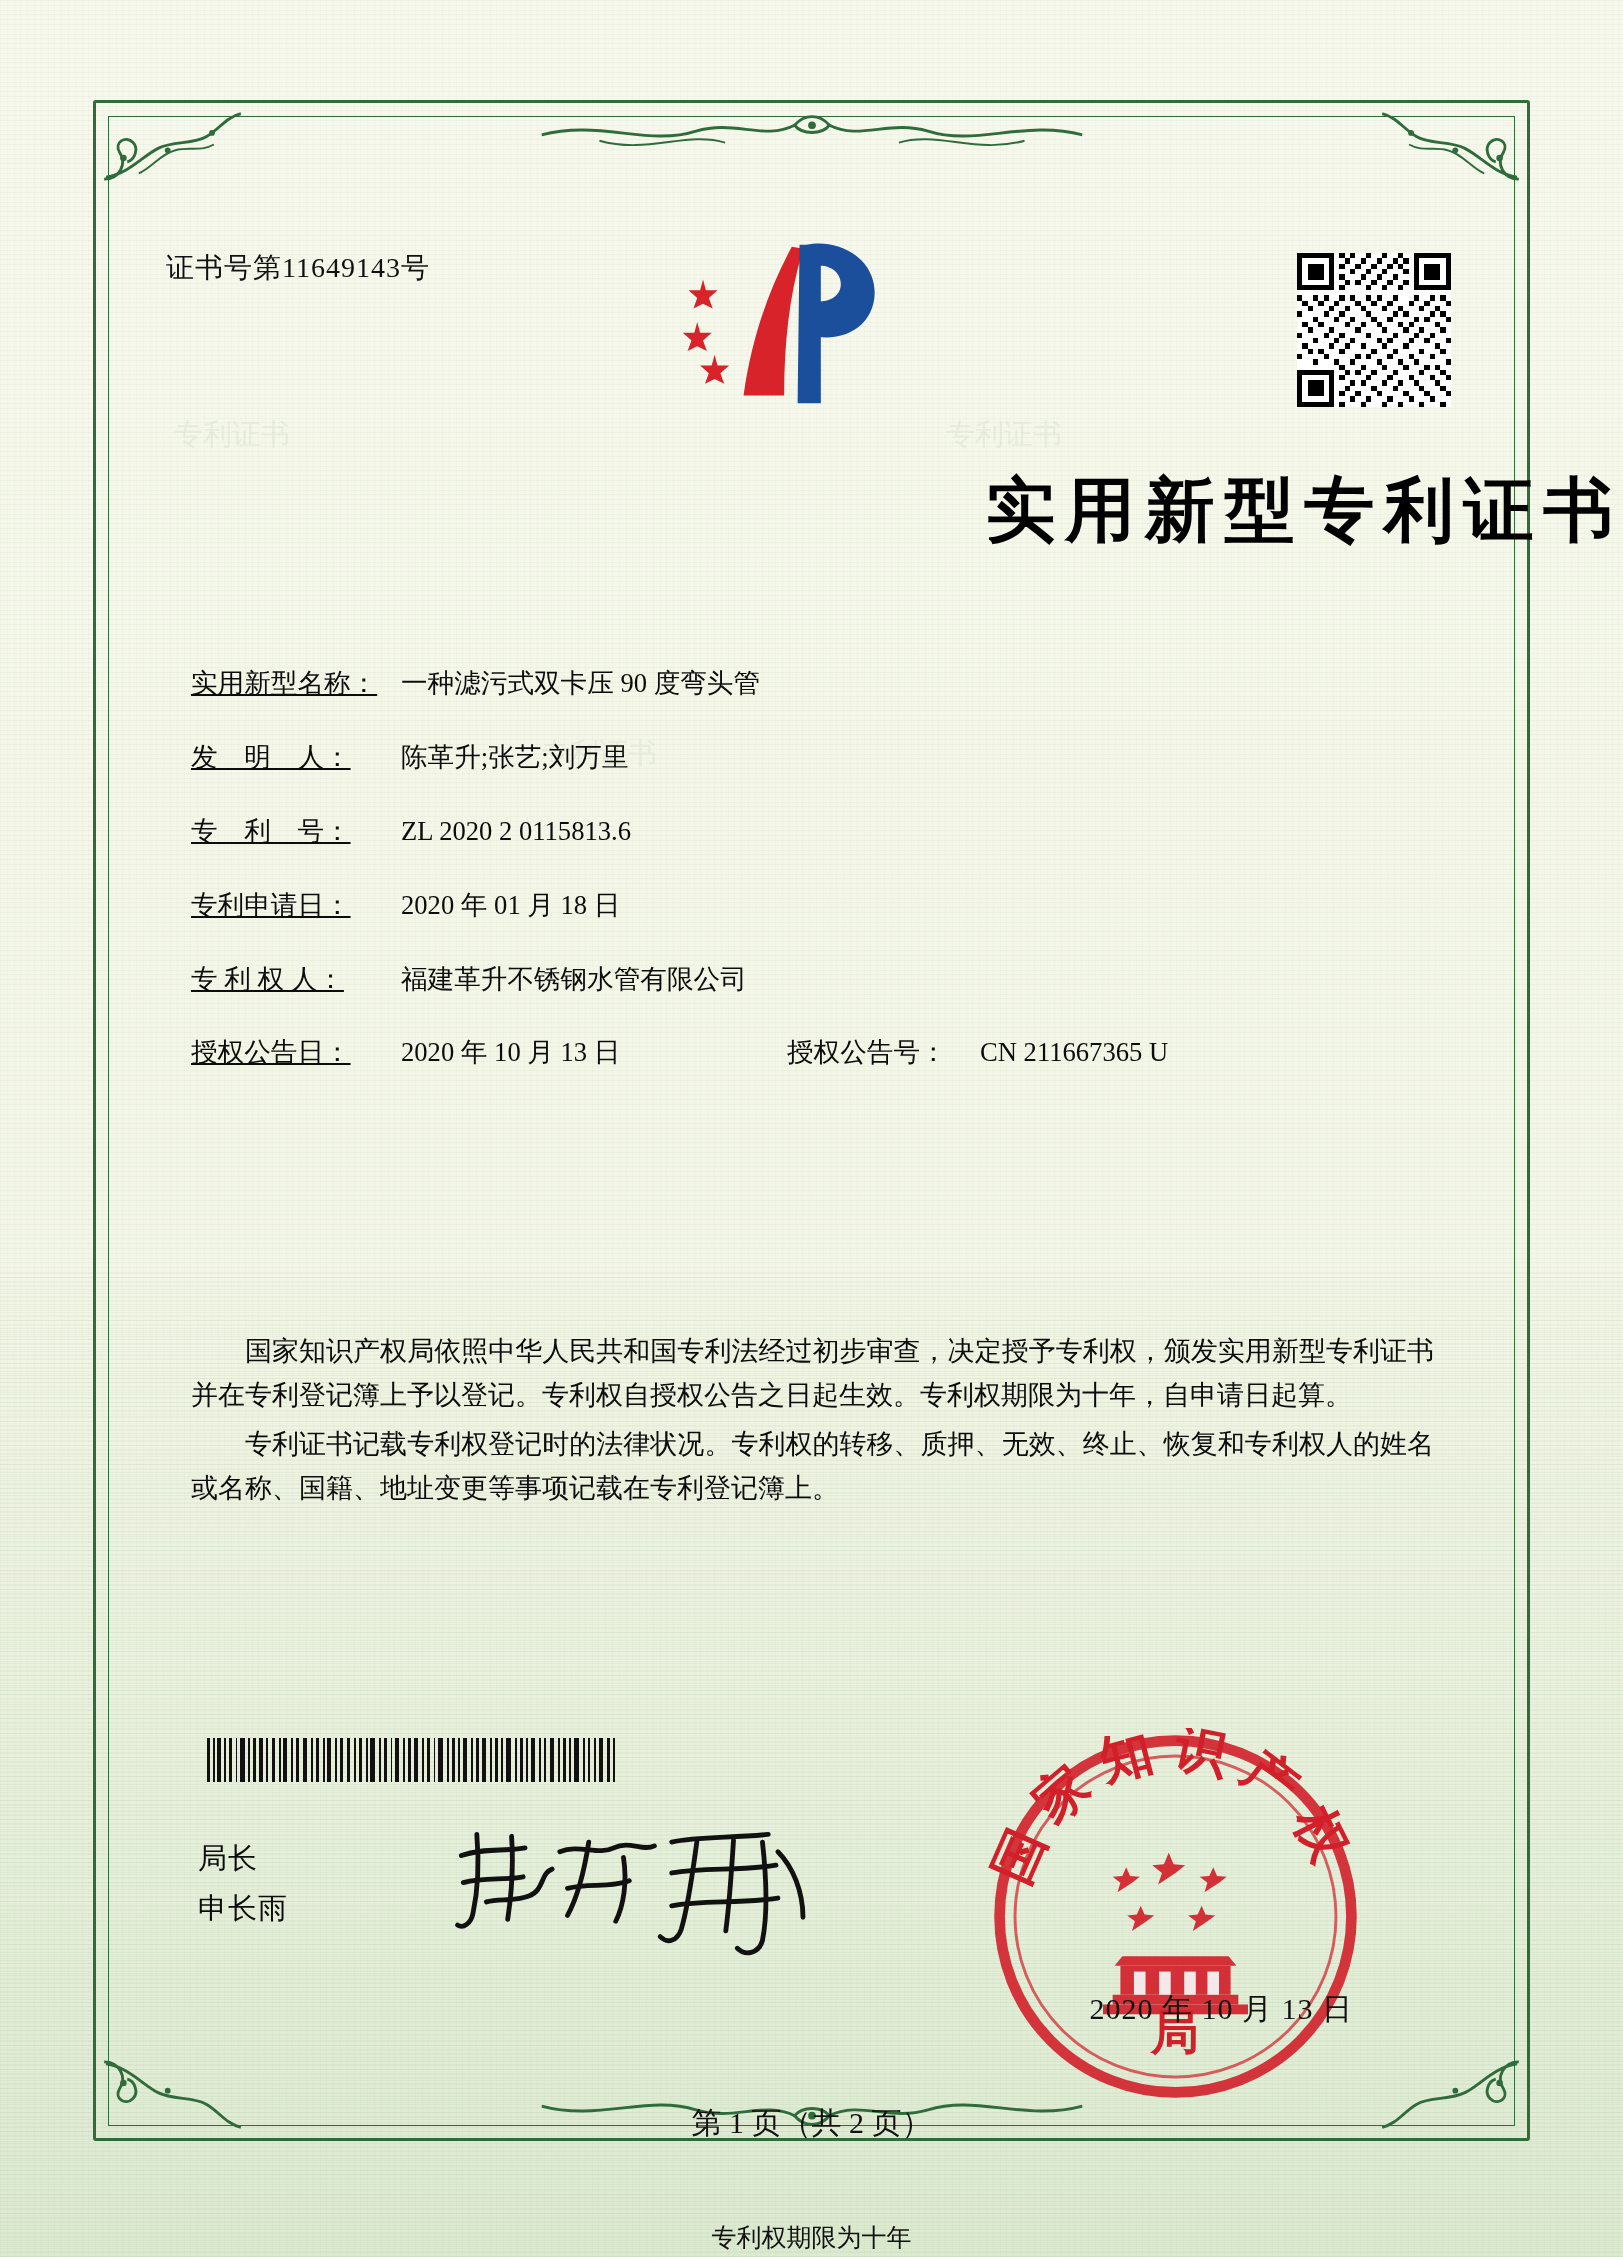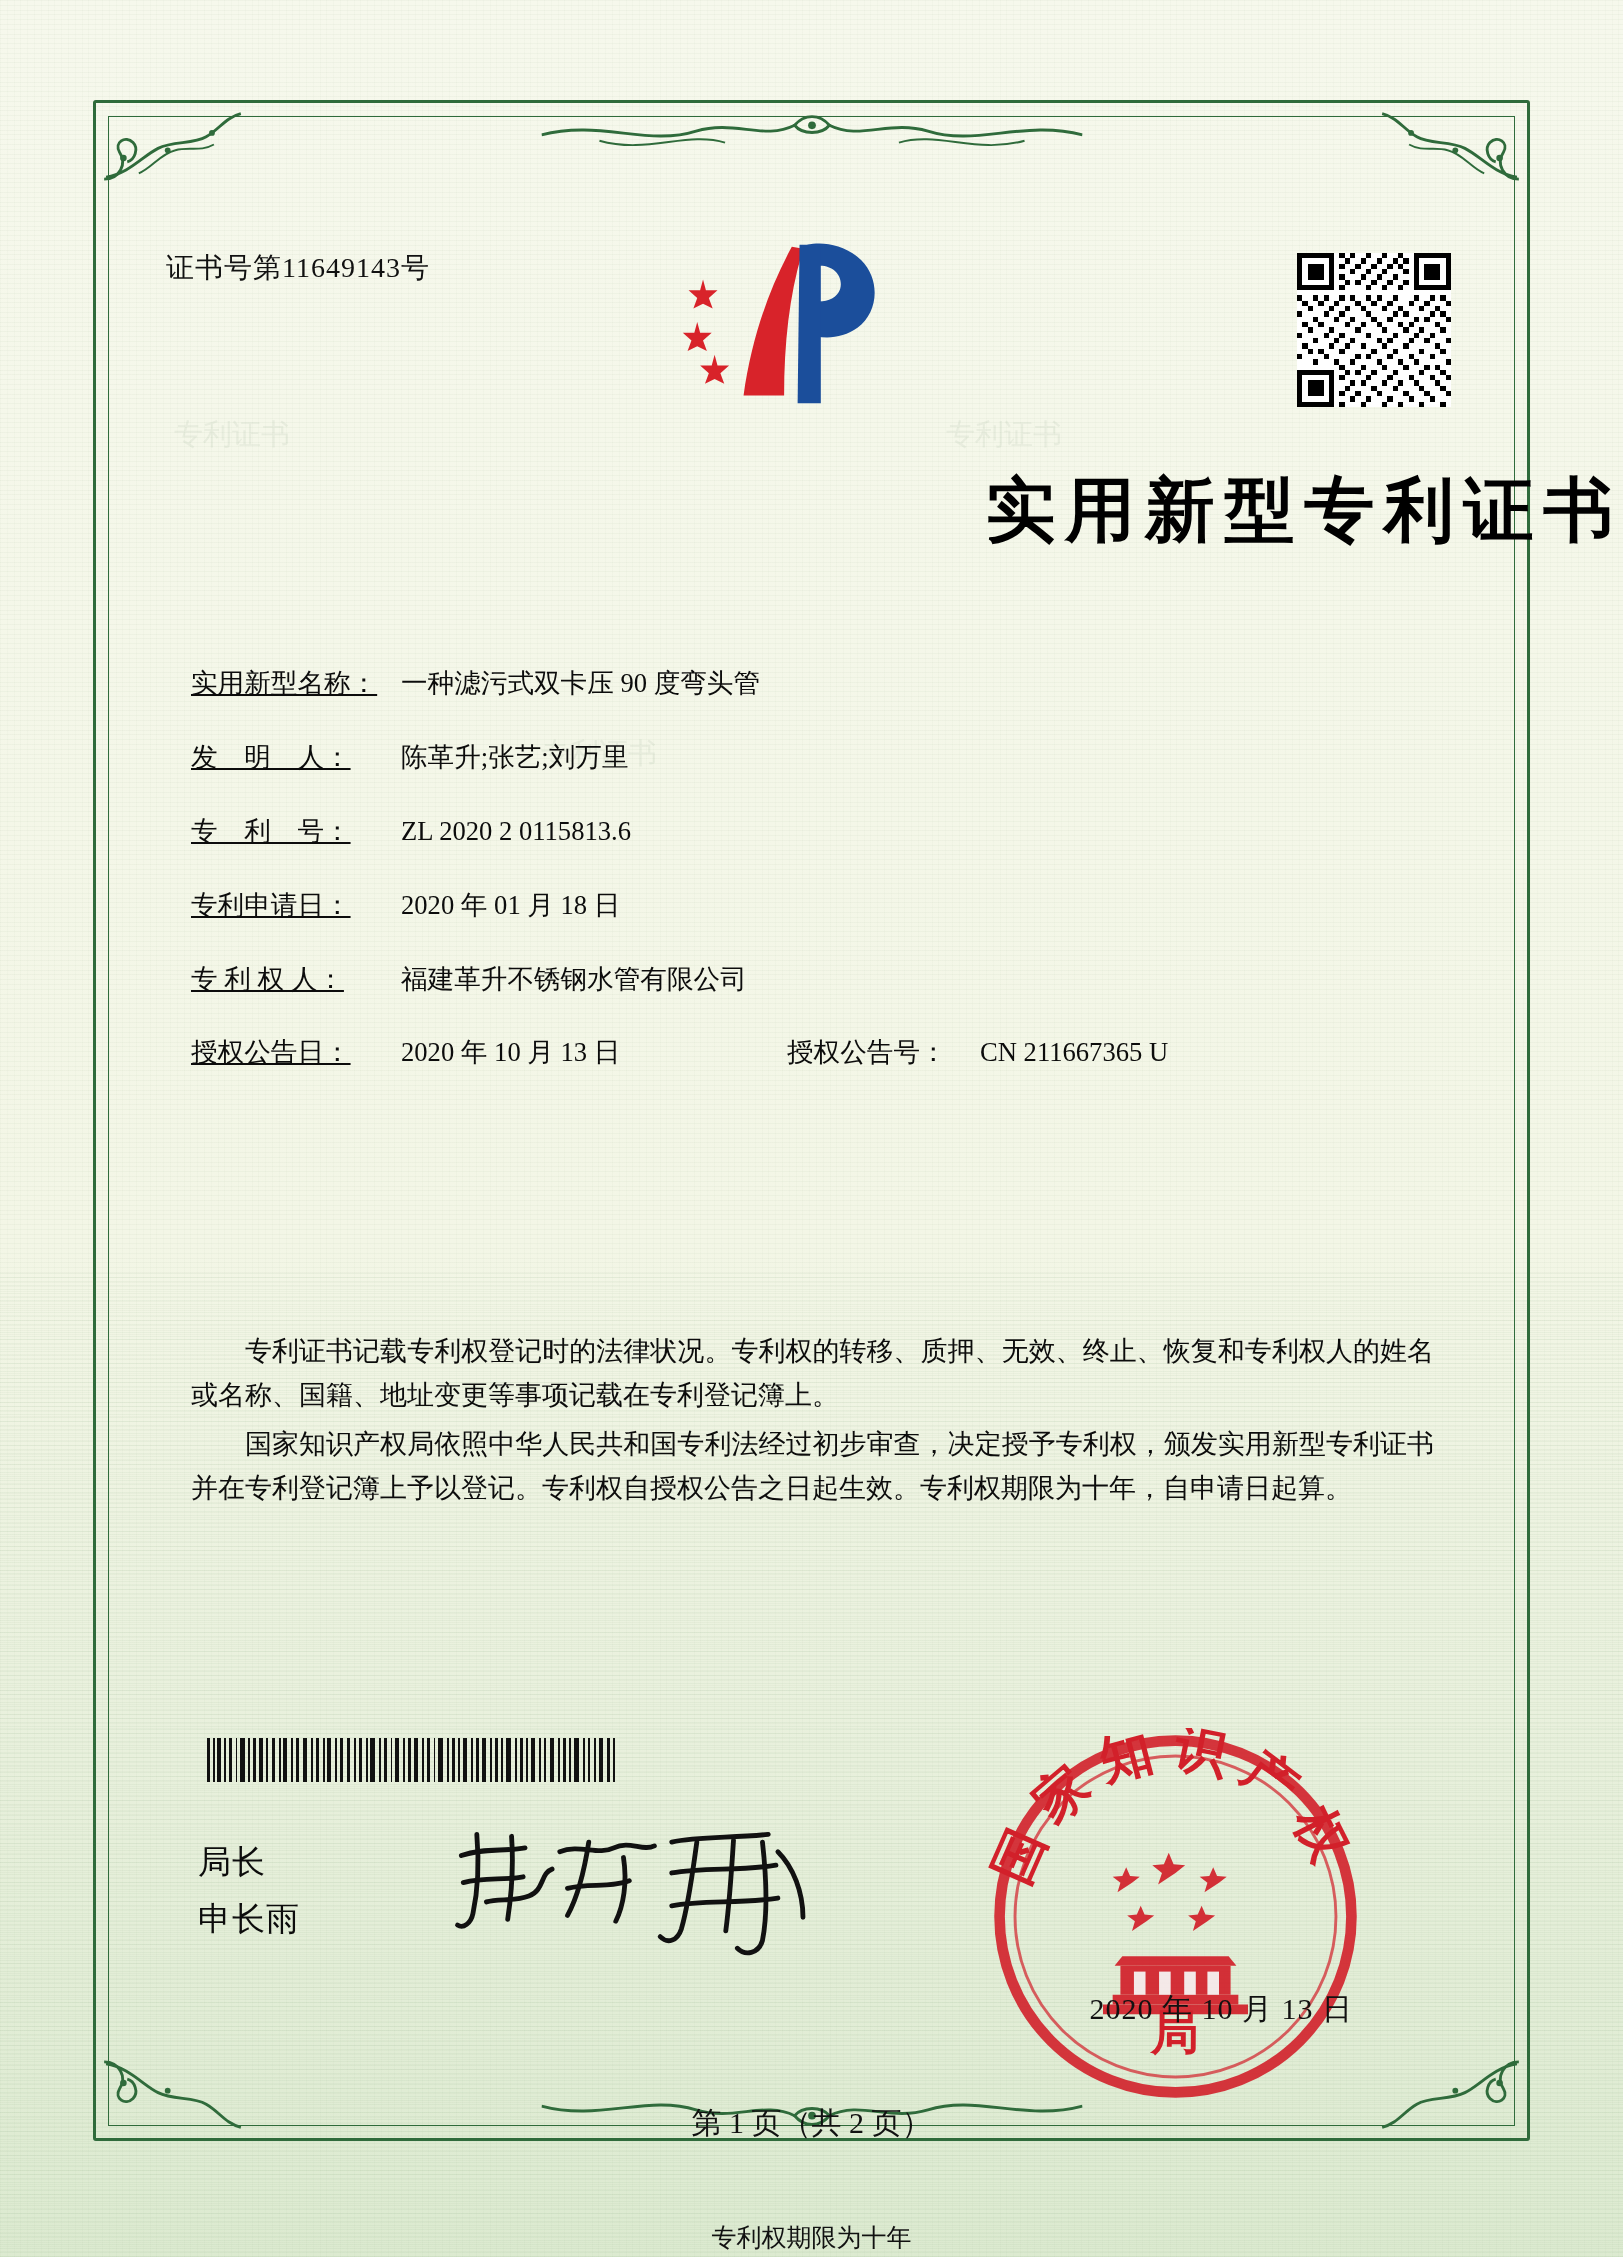--- a/index.html
+++ b/index.html
@@ -179,21 +179,21 @@
     left: 205px;
     top: 1738px;
     width: 415px;
     height: 44px;
   }
 
   .signer-block {
     position: absolute;
     left: 198px;
     top: 1834px;
-    font-size: 33px;
+    font-size: 29px;
     line-height: 1.72;
     color: #0c0c0c;
     letter-spacing: 1px;
   }
 
   .signature {
     position: absolute;
     left: 444px;
     top: 1813px;
     width: 386px;
@@ -543,22 +543,22 @@
     </div>
     <div class="field-row dual">
       <div class="field-label">授权公告日：</div>
       <div class="field-value">2020 年 10 月 13 日</div>
       <div class="field-label2">授权公告号：</div>
       <div class="field-value2">CN 211667365 U</div>
     </div>
   </div>
 
   <div class="paragraphs">
+    <p>国家知识产权局依照中华人民共和国专利法经过初步审查，决定授予专利权，颁发实用新型专利证书并在专利登记簿上予以登记。专利权自授权公告之日起生效。专利权期限为十年，自申请日起算。</p>
     <p>专利证书记载专利权登记时的法律状况。专利权的转移、质押、无效、终止、恢复和专利权人的姓名或名称、国籍、地址变更等事项记载在专利登记簿上。</p>
-    <p>国家知识产权局依照中华人民共和国专利法经过初步审查，决定授予专利权，颁发实用新型专利证书并在专利登记簿上予以登记。专利权自授权公告之日起生效。专利权期限为十年，自申请日起算。</p>
   </div>
 
   <svg class="barcode" viewBox="0 0 430 46" shape-rendering="crispEdges">
     <g fill="#111">
       <rect x="0" y="0" width="3" height="46"></rect>
         <rect x="6" y="0" width="2" height="46"></rect>
       <rect x="11" y="0" width="4" height="46"></rect>
         <rect x="18" y="0" width="2" height="46"></rect>
       <rect x="23" y="0" width="3" height="46"></rect>
         <rect x="30" y="0" width="2" height="46"></rect>

